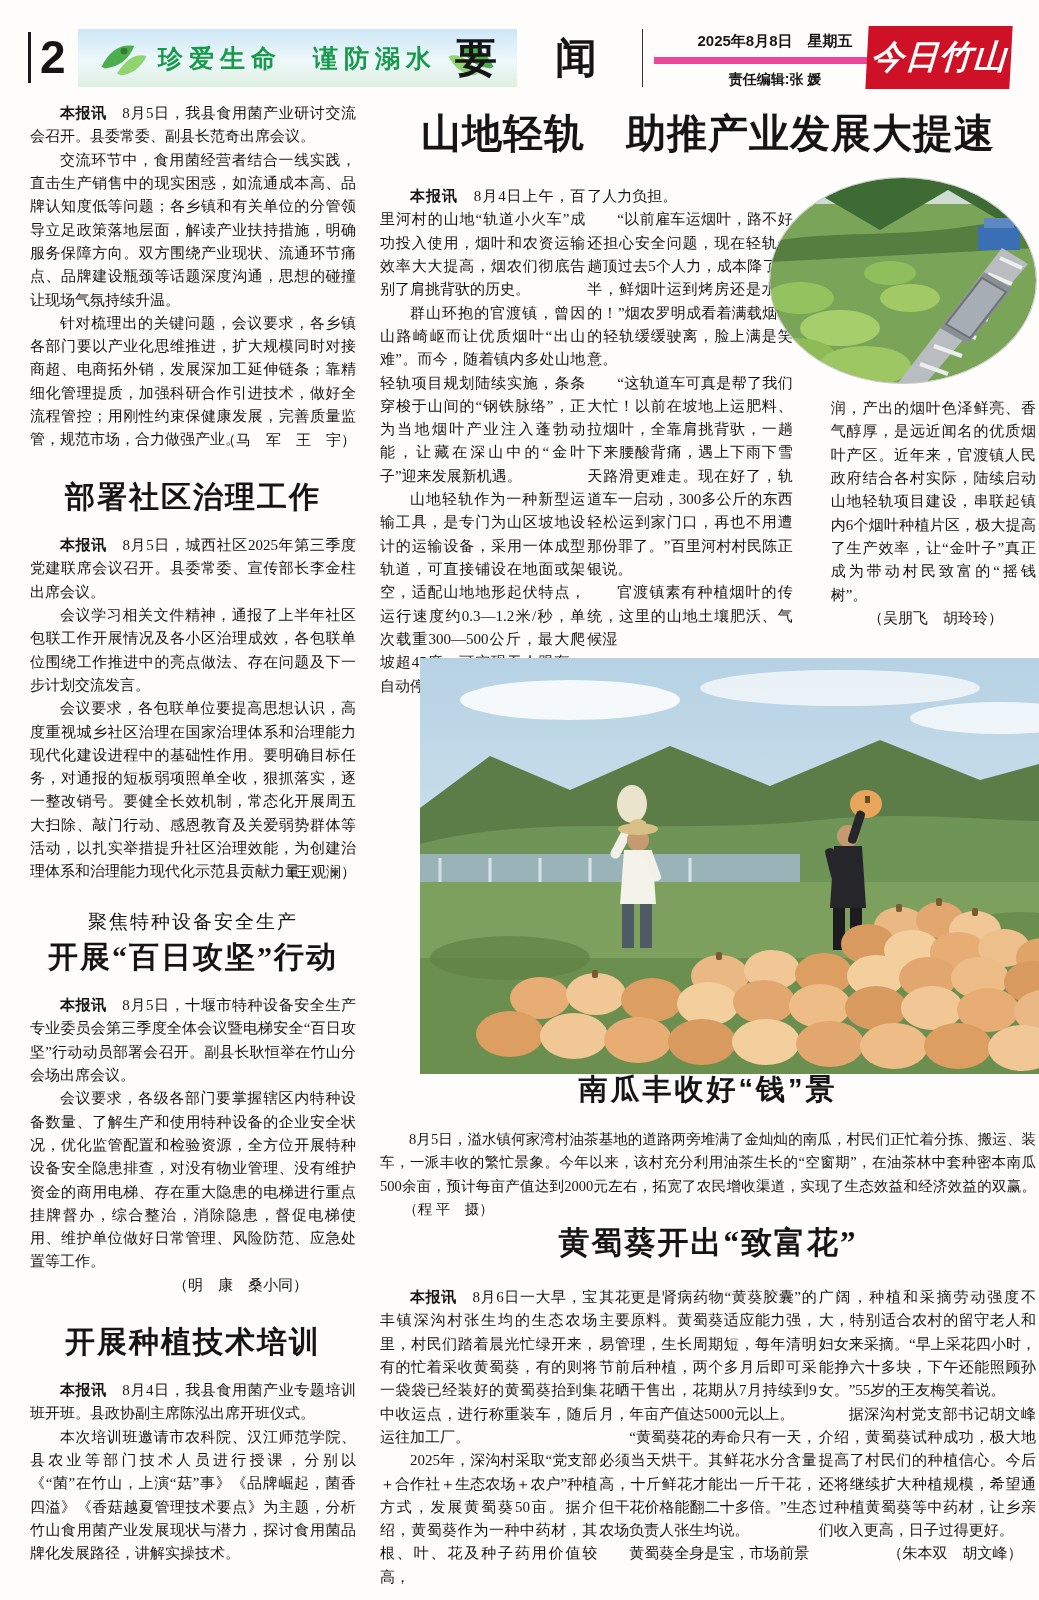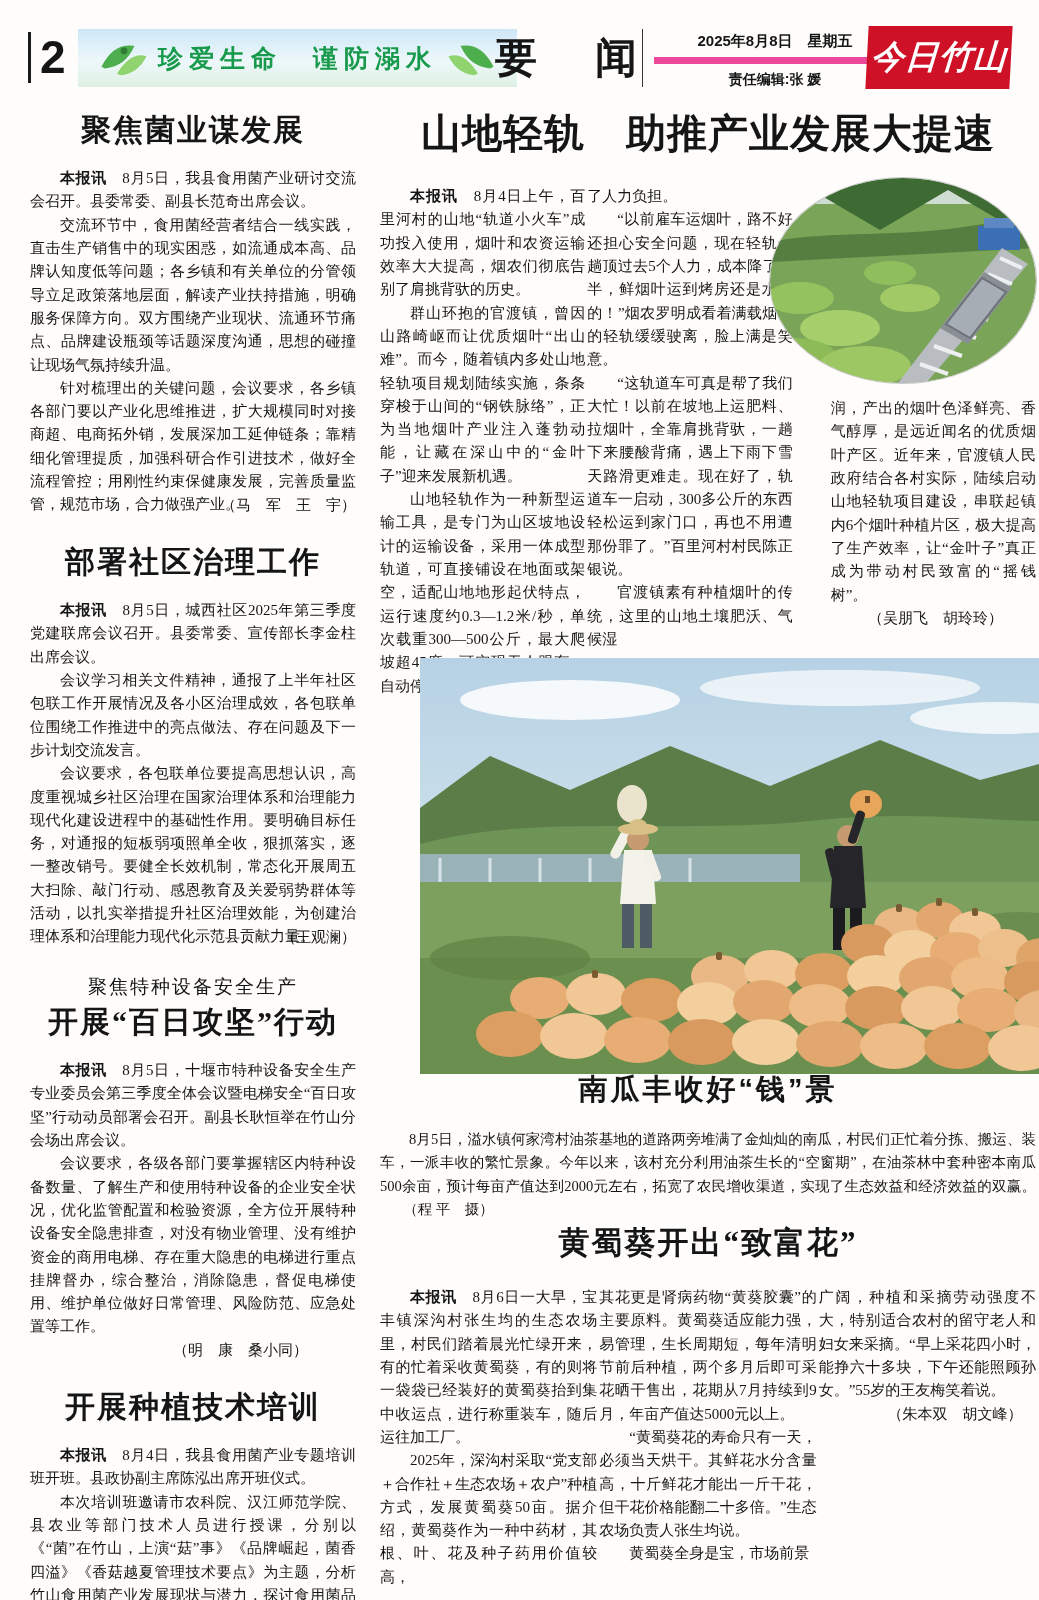--- a/index.html
+++ b/index.html
@@ -10,21 +10,21 @@
   
   .header { position:absolute; left:28px; top:26px; width:983px; height:66px; }
   .pageno { position:absolute; left:0; top:6px; font-family:"Liberation Sans",sans-serif;
             font-size:46px; font-weight:bold; line-height:1.1; padding-left:9px; border-left:3px solid #1a1a1a; }
   .banner { position:absolute; left:50px; top:3px; width:439px; height:58px; display:flex; align-items:center;
             justify-content:center; gap:8px;
             background:linear-gradient(180deg,#cde7f6 0%,#eef8fb 55%,#def0e2 100%); }
   .banner-text { font-family:"Liberation Sans",sans-serif; font-size:25px; font-weight:bold;
                  color:#179a4b; letter-spacing:6px; white-space:nowrap; }
   .leaf { width:52px; height:40px; flex:0 0 auto; }
-  .section { position:absolute; left:456px; top:0; width:172px; height:64px; display:flex; align-items:center;
+  .section { position:absolute; left:416px; top:0; width:172px; height:64px; display:flex; align-items:center;
              justify-content:center; font-size:42px; font-weight:bold; letter-spacing:8px; }
   .vrule { position:absolute; left:614px; top:3px; width:1px; height:58px; background:#333; }
   .dateblock { position:absolute; left:626px; top:6px; width:242px; text-align:center;
                font-family:"Liberation Sans",sans-serif; }
   .date { font-size:15px; font-weight:bold; padding-bottom:6px; border-bottom:7px solid #ec4899; white-space:nowrap; }
   .editor { font-size:14px; font-weight:bold; padding-top:7px; }
   .masthead { position:absolute; right:0; top:0; width:144px; height:63px; background:#ce1126; color:#fff;
               display:flex; align-items:center; justify-content:center; font-size:33px; font-weight:bold;
               font-style:italic; letter-spacing:1px; transform:skewX(-3deg); }
 
@@ -92,21 +92,20 @@
     <div class="dateblock">
       <div class="date">2025年8月8日　星期五</div>
       <div class="editor">责任编辑:张 媛</div>
     </div>
     <div class="masthead">今日竹山</div>
   </div>
 
   <aside class="left-col">
 
     <article>
-      <h2 class="art-title">聚焦菌业谋发展</h2>
       <div>
           <p class="para"><b>本报讯</b>　8月5日，我县食用菌产业研讨交流会召开。县委常委、副县长范奇出席会议。</p>
           <p class="para">交流环节中，食用菌经营者结合一线实践，直击生产销售中的现实困惑，如流通成本高、品牌认知度低等问题；各乡镇和有关单位的分管领导立足政策落地层面，解读产业扶持措施，明确服务保障方向。双方围绕产业现状、流通环节痛点、品牌建设瓶颈等话题深度沟通，思想的碰撞让现场气氛持续升温。</p>
           <p class="para">针对梳理出的关键问题，会议要求，各乡镇各部门要以产业化思维推进，扩大规模同时对接商超、电商拓外销，发展深加工延伸链条；靠精细化管理提质，加强科研合作引进技术，做好全流程管控；用刚性约束保健康发展，完善质量监管，规范市场，合力做强产业。</p>
         </div>
       <p class="byline pull">（马　军　王　宇）</p>
     </article>
 
     <article>
       <h2 class="art-title">部署社区治理工作</h2>
@@ -299,19 +298,20 @@
           <p class="para">2025年，深沟村采取“党支部＋合作社＋生态农场＋农户”种植方式，发展黄蜀葵50亩。据介绍，黄蜀葵作为一种中药材，其根、叶、花及种子药用价值较高，</p>
         </div>
       <div class="col">
           <p class="para cont">其花更是肾病药物“黄葵胶囊”的主要原料。黄蜀葵适应能力强，易管理，生长周期短，每年清明节前后种植，两个多月后即可采花晒干售出，花期从7月持续到9月，年亩产值达5000元以上。</p>
           <p class="para">“黄蜀葵花的寿命只有一天，必须当天烘干。其鲜花水分含量高，十斤鲜花才能出一斤干花，但干花价格能翻二十多倍。”生态农场负责人张生均说。</p>
           <p class="para">黄蜀葵全身是宝，市场前景</p>
         </div>
       <div class="col">
         <div>
             <p class="para cont">广阔，种植和采摘劳动强度不大，特别适合农村的留守老人和妇女来采摘。“早上采花四小时，能挣六十多块，下午还能照顾孙女。”55岁的王友梅笑着说。</p>
+            <p class="para">据深沟村党支部书记胡文峰介绍，黄蜀葵试种成功，极大地提高了村民们的种植信心。今后还将继续扩大种植规模，希望通过种植黄蜀葵等中药材，让乡亲们收入更高，日子过得更好。</p>
           </div>
         <p class="byline pad1">（朱本双　胡文峰）</p>
       </div>
     </div>
   </section>
 
 </div>
 
 </body></html>

